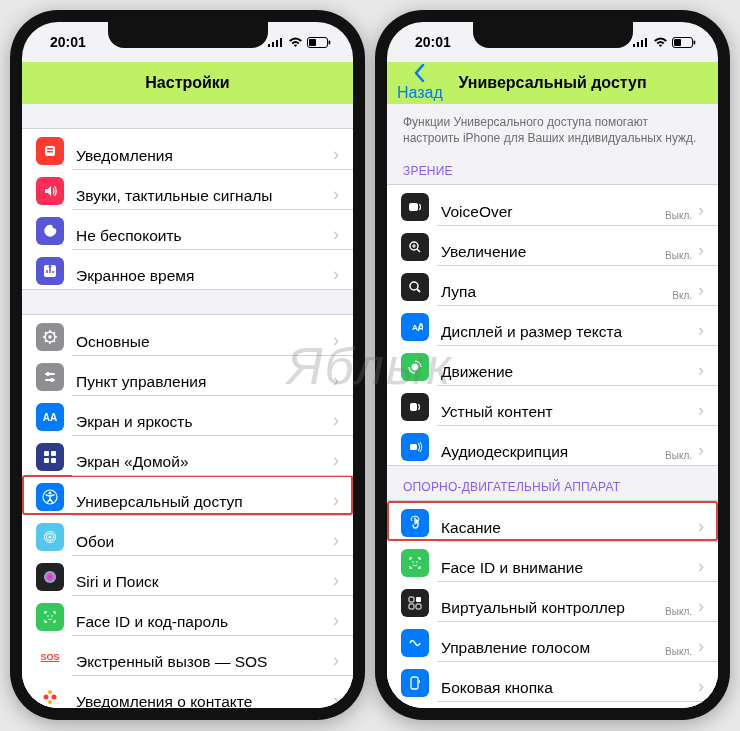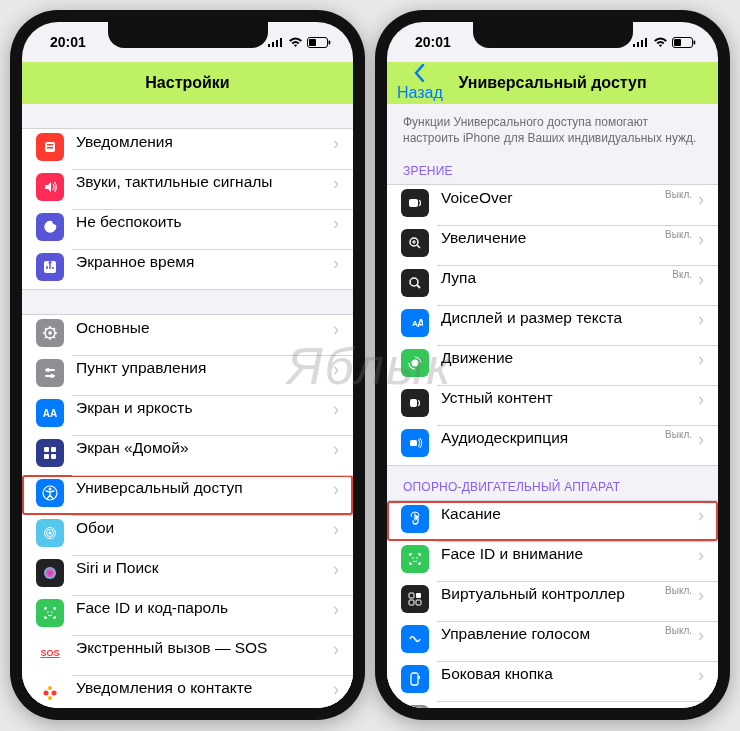--- a/index.html
+++ b/index.html
@@ -95,21 +95,21 @@
     padding: 10px 16px 4px;
     line-height: 1.35;
   }
   .group {
     background: #fff;
     border-top: 0.5px solid #d1d1d6;
     border-bottom: 0.5px solid #d1d1d6;
   }
   .row {
     display: flex;
-    align-items: flex-start;
+    align-items: flex-end;
     min-height: 40px;
     padding: 4px 14px 4px 14px;
     position: relative;
   }
   .row + .row::before {
     content: "";
     position: absolute;
     top: 0;
     left: 50px;
     right: 0;

